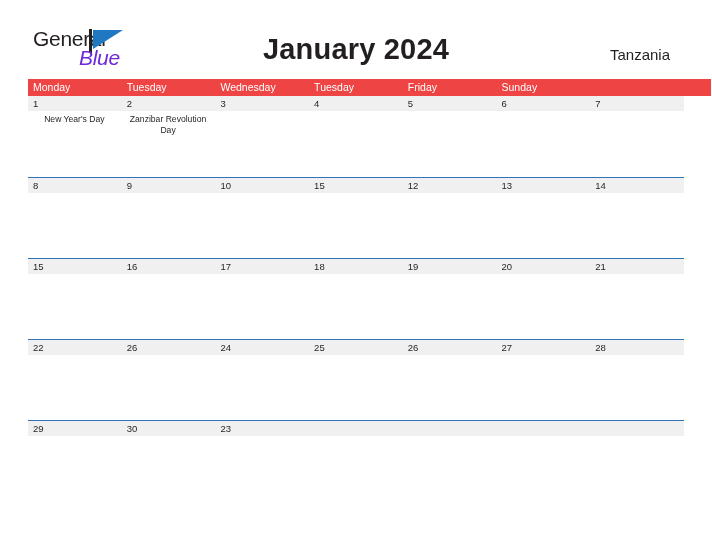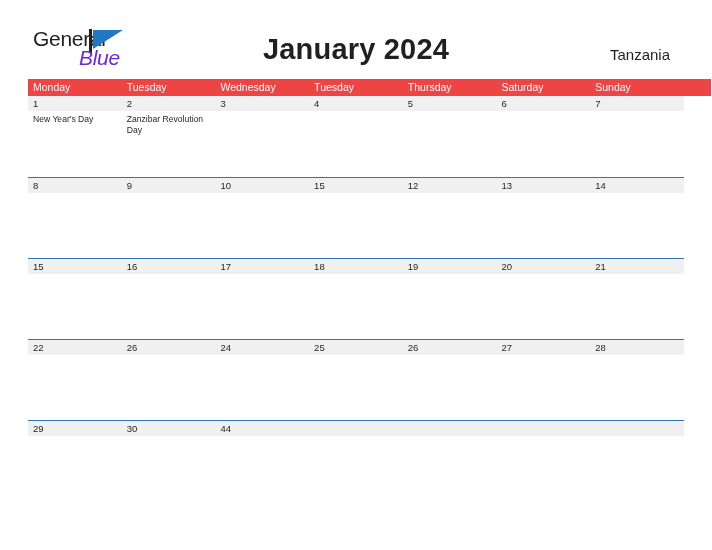--- a/index.html
+++ b/index.html
@@ -150,20 +150,21 @@
   .events-band {
     display: flex;
     width: 656px;
     height: 66px;
   }
   .event-cell {
     width: 93.71px;
     flex: 0 0 93.71px;
     padding: 3px 6px 0 5px;
     box-sizing: border-box;
+    text-align: center;
   }
   .event-text {
     font-size: 8.6px;
     line-height: 11px;
     color: #231f20;
     word-wrap: break-word;
   }
 </style>
 </head>
 <body>
@@ -184,22 +185,21 @@
     <div class="cal-title">January 2024</div>
     <div class="region-label">Tanzania</div>
   </div>
 
   <div class="calendar">
     <div class="weekday-header" id="weekday-header">
         <div class="weekday-cell">Monday</div>
         <div class="weekday-cell">Tuesday</div>
         <div class="weekday-cell">Wednesday</div>
         <div class="weekday-cell">Tuesday</div>
-        <div class="weekday-cell">Thursday</div>
-        <div class="weekday-cell">Saturday</div>
+        <div class="weekday-cell">Friday</div>
         <div class="weekday-cell">Sunday</div>
       </div>
     <div id="weeks-container">
         <div class="week-row">
           <div class="date-band">
             <div class="date-cell">1</div>
             <div class="date-cell">2</div>
             <div class="date-cell">3</div>
             <div class="date-cell">4</div>
             <div class="date-cell">5</div>
@@ -277,21 +277,21 @@
             <div class="event-cell"></div>
             <div class="event-cell"></div>
             <div class="event-cell"></div>
             <div class="event-cell"></div>
           </div>
         </div>
         <div class="week-row">
           <div class="date-band">
             <div class="date-cell">29</div>
             <div class="date-cell">30</div>
-            <div class="date-cell">44</div>
+            <div class="date-cell">23</div>
             <div class="date-cell"></div>
             <div class="date-cell"></div>
             <div class="date-cell"></div>
             <div class="date-cell"></div>
           </div>
           <div class="events-band">
             <div class="event-cell"></div>
             <div class="event-cell"></div>
             <div class="event-cell"></div>
             <div class="event-cell"></div>

